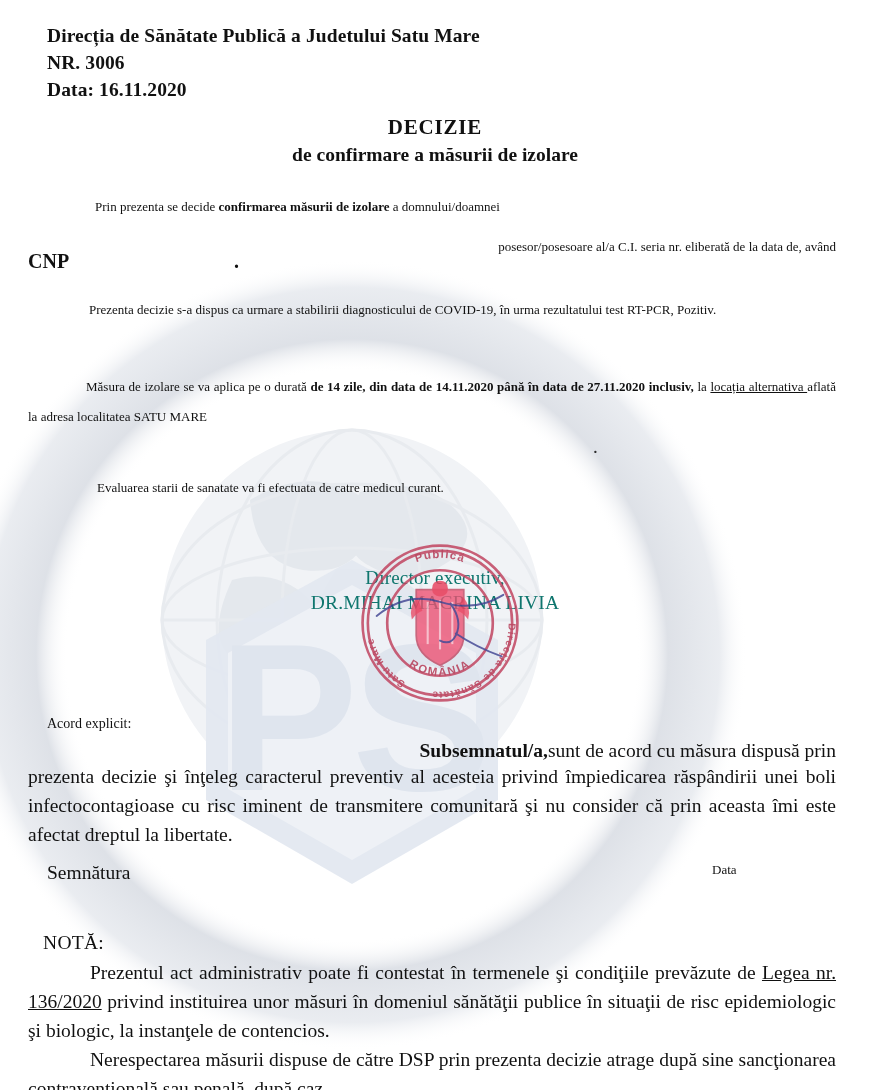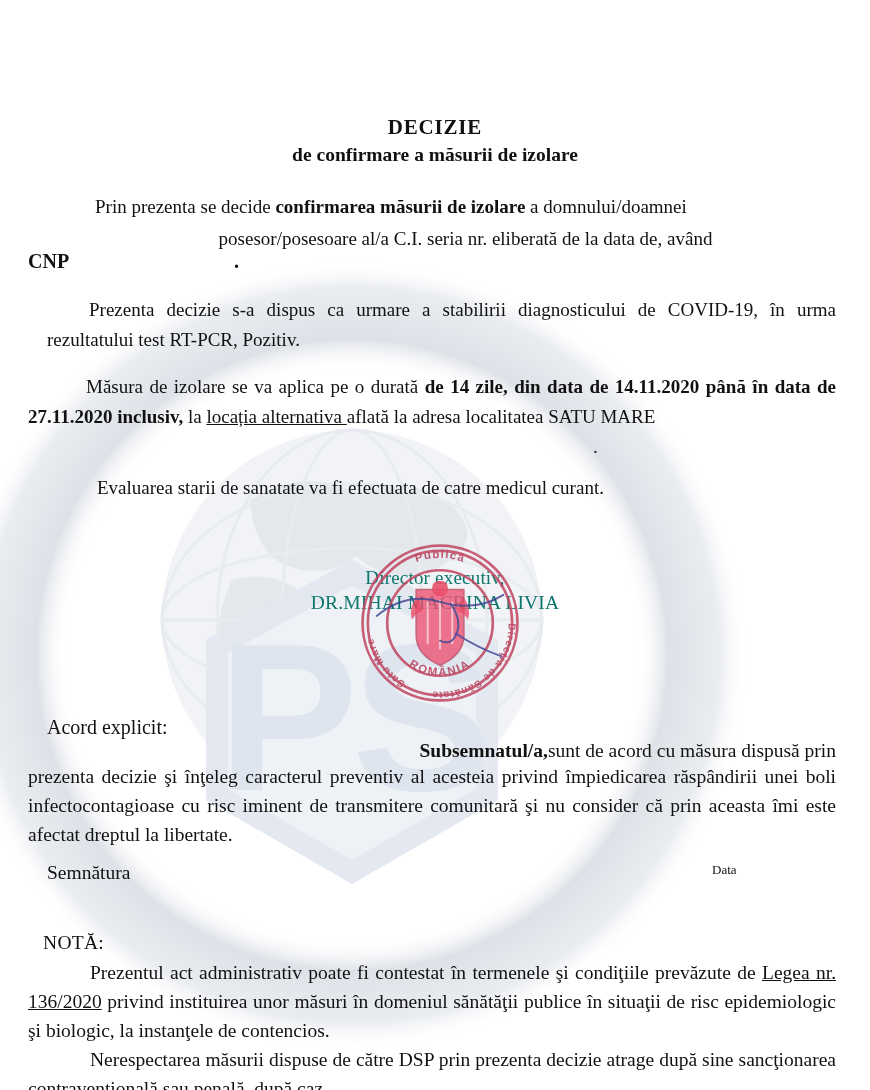--- a/index.html
+++ b/index.html
@@ -53,28 +53,28 @@
     letter-spacing:.8px;
   }
   .subtitle{
     left:0;right:0;top:144px;
     text-align:center;
     font-weight:bold;
     font-size:19.5px;
   }
 
   .para{
-    font-size:19px;
+    font-size:13px;
     line-height:30px;
     text-align:justify;
     text-justify:inter-word;
   }
 
   .p1{left:47px;top:192px;width:789px;text-indent:48px;}
-  .p1 .l2{display:block;text-align:center;margin-top:2px;}
+  .p1 .l2{display:block;text-align:right;margin-top:10px;}
 
   .cnp{
     left:28px;top:250px;
     font-size:20px;
     font-weight:bold;
   }
   .cnp .dot{
     font-weight:bold;
     display:inline-block;
     width:170px;
@@ -97,21 +97,21 @@
   .sigblock{
     left:0;right:0;top:565px;
     text-align:center;
     font-size:19px;
     line-height:25px;
     color:#0f766e;
   }
   .sigblock .l1{letter-spacing:.2px;}
   .sigblock .l2{font-size:19.5px;letter-spacing:.2px;}
 
-  .acord{left:47px;top:716px;font-size:20px;}
+  .acord{left:47px;top:716px;font-size:14px;}
 
   .p5{left:28px;top:740px;width:808px;}
   .p5 .firstline{
     display:flex;
     justify-content:flex-end;
     align-items:baseline;
     font-size:19.5px;
   }
   .p5 .firstline .sub{font-weight:bold;padding-left:60px;}
   .p5 .rest{
@@ -187,20 +187,25 @@
 
       <path d="M352 560 L498 640 L498 800 L352 884 L206 800 L206 640 Z" fill="#e3e8f0" opacity=".95"></path>
       <path d="M352 585 L476 653 L476 789 L352 860 L228 789 L228 653 Z" fill="#eef1f6"></path>
 
       <text x="352" y="790" font-family="'Liberation Sans','DejaVu Sans',sans-serif" font-size="210" font-weight="bold" fill="#dfe5ee" text-anchor="middle" letter-spacing="-6">PS</text>
     </g>
   </svg>
 
   <div id="content">
 
+    <div class="blk hdr">
+      <div>Direcția de Sănătate Publică a Judetului Satu Mare</div>
+      <div>NR. 3006</div>
+      <div>Data: 16.11.2020</div>
+    </div>
 
     <div class="blk title">DECIZIE</div>
     <div class="blk subtitle">de confirmare a măsurii de izolare</div>
 
     <div class="blk para p1"><span>Prin prezenta se decide </span><b>confirmarea măsurii de izolare</b><span> a domnului/doamnei</span><span class="l2">posesor/posesoare al/a C.I. seria nr.  eliberată de la data de, având</span></div>
 
     <div class="blk cnp"><span>CNP</span><span class="dot">.</span></div>
 
     <div class="blk para p2">Prezenta decizie s-a dispus ca urmare a stabilirii diagnosticului de COVID-19, în urma rezultatului test RT-PCR, Pozitiv.</div>
 

